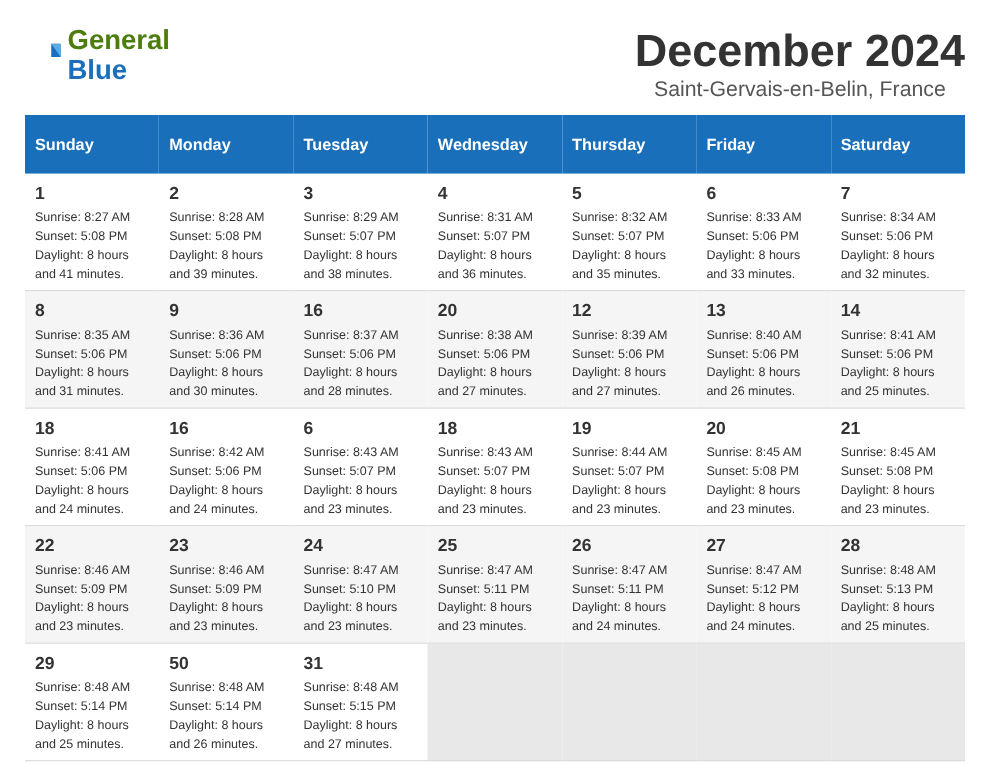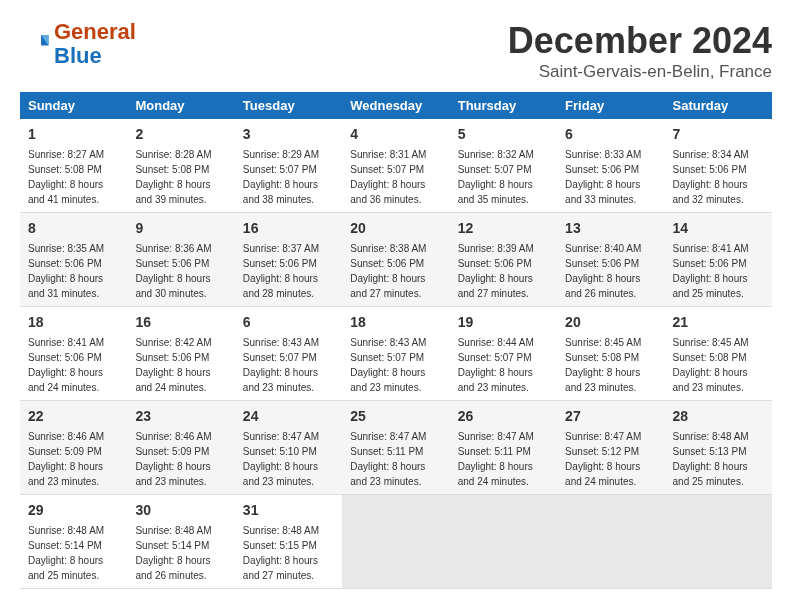--- a/index.html
+++ b/index.html
@@ -20,49 +20,49 @@
       display: flex;
       align-items: center;
     }
     .logo-text {
       font-size: 22px;
       font-weight: bold;
       color: #333;
       line-height: 1.1;
     }
     .logo-text span {
-      color: #c2410c;
+      color: #4d7c0f;
     }
     .logo-icon {
       width: 30px;
       height: 30px;
       margin-right: 4px;
     }
     .title-block {
-      text-align: right;
+      text-align: center;
     }
     .month-title {
       font-size: 36px;
       font-weight: bold;
       color: #333;
     }
     .location {
       font-size: 17px;
       color: #555;
     }
     table {
       width: 100%;
       border-collapse: collapse;
       font-size: 11px;
     }
     thead tr th {
       background: #1a6fba;
       color: #fff;
       text-align: left;
-      padding: 6px 8px;
+      padding: 16px 8px;
       font-size: 13px;
       font-weight: bold;
     }
     tbody tr {
       border-bottom: 1px solid #ddd;
     }
     tbody tr:nth-child(odd) {
       background: #fff;
     }
     tbody tr:nth-child(even) {
@@ -360,21 +360,21 @@
       <tr>
         <td>
           <span class="day-num">29</span>
         <div class="day-info">
           Sunrise: 8:48 AM<br>
           Sunset: 5:14 PM<br>
           Daylight: 8 hours and 25 minutes.
         </div>
         </td>
         <td>
-          <span class="day-num">30</span>
+          <span class="day-num">50</span>
         <div class="day-info">
           Sunrise: 8:48 AM<br>
           Sunset: 5:14 PM<br>
           Daylight: 8 hours and 26 minutes.
         </div>
         </td>
         <td>
           <span class="day-num">31</span>
         <div class="day-info">
           Sunrise: 8:48 AM<br>

